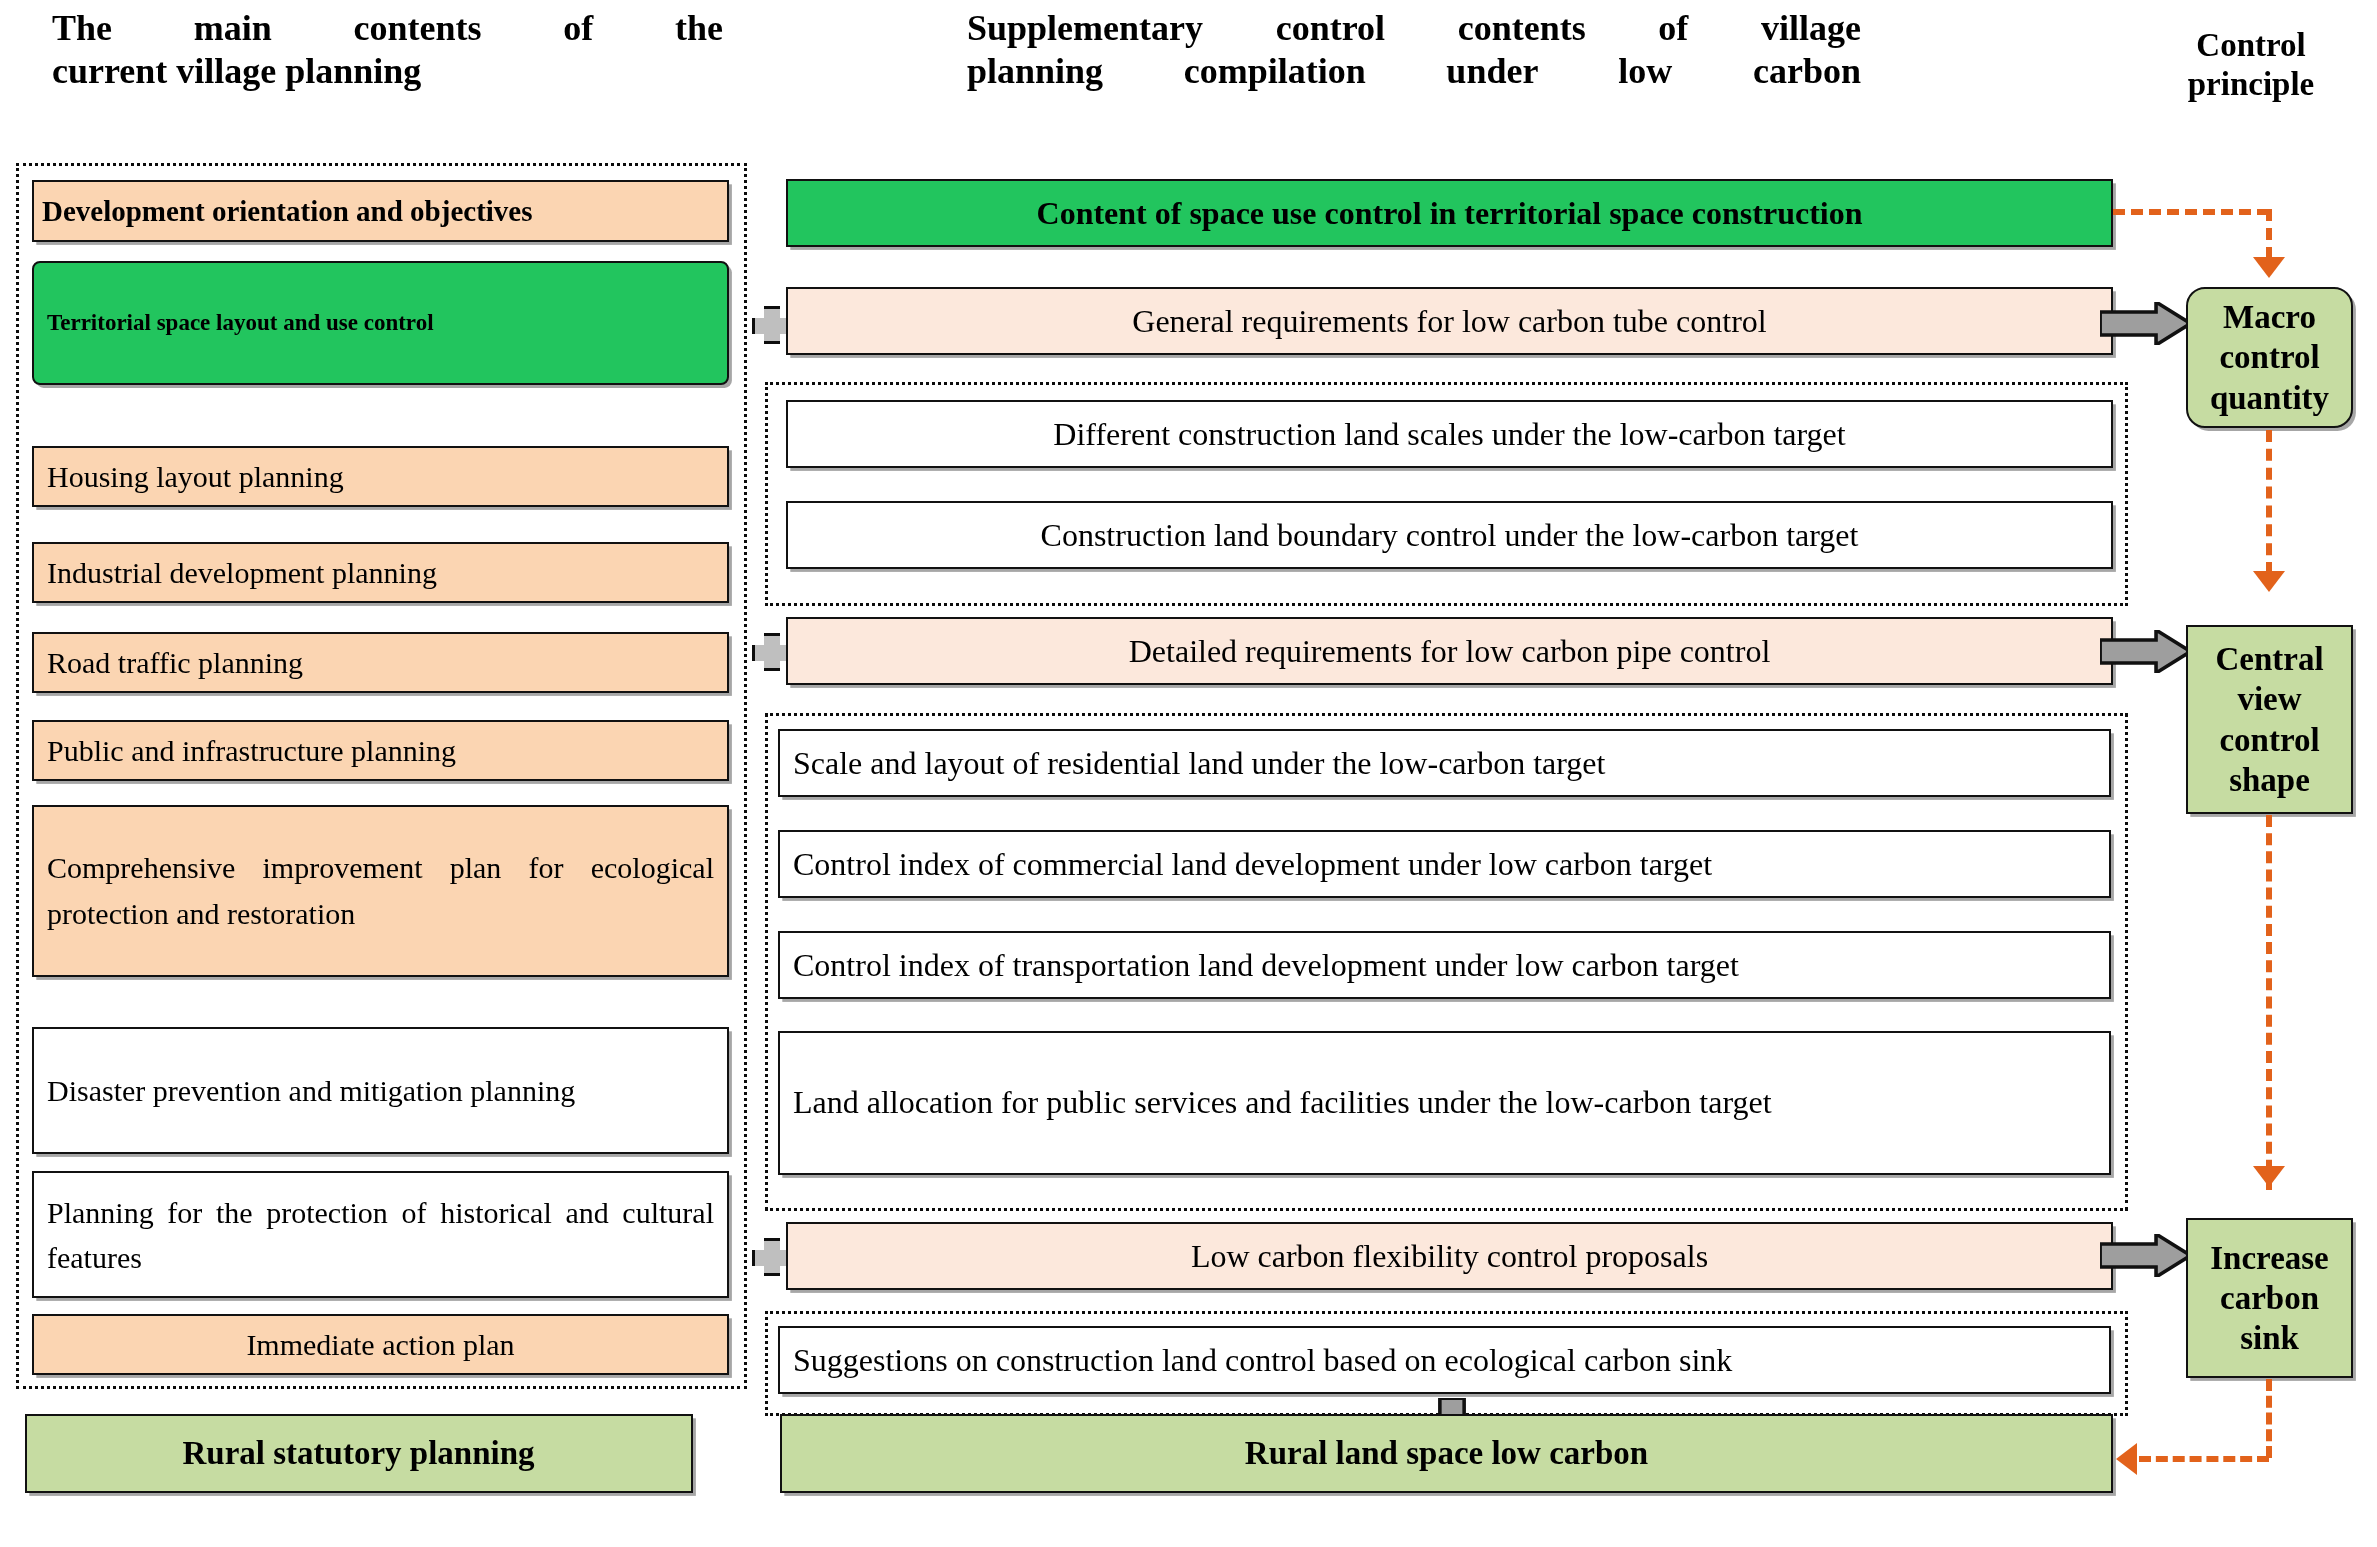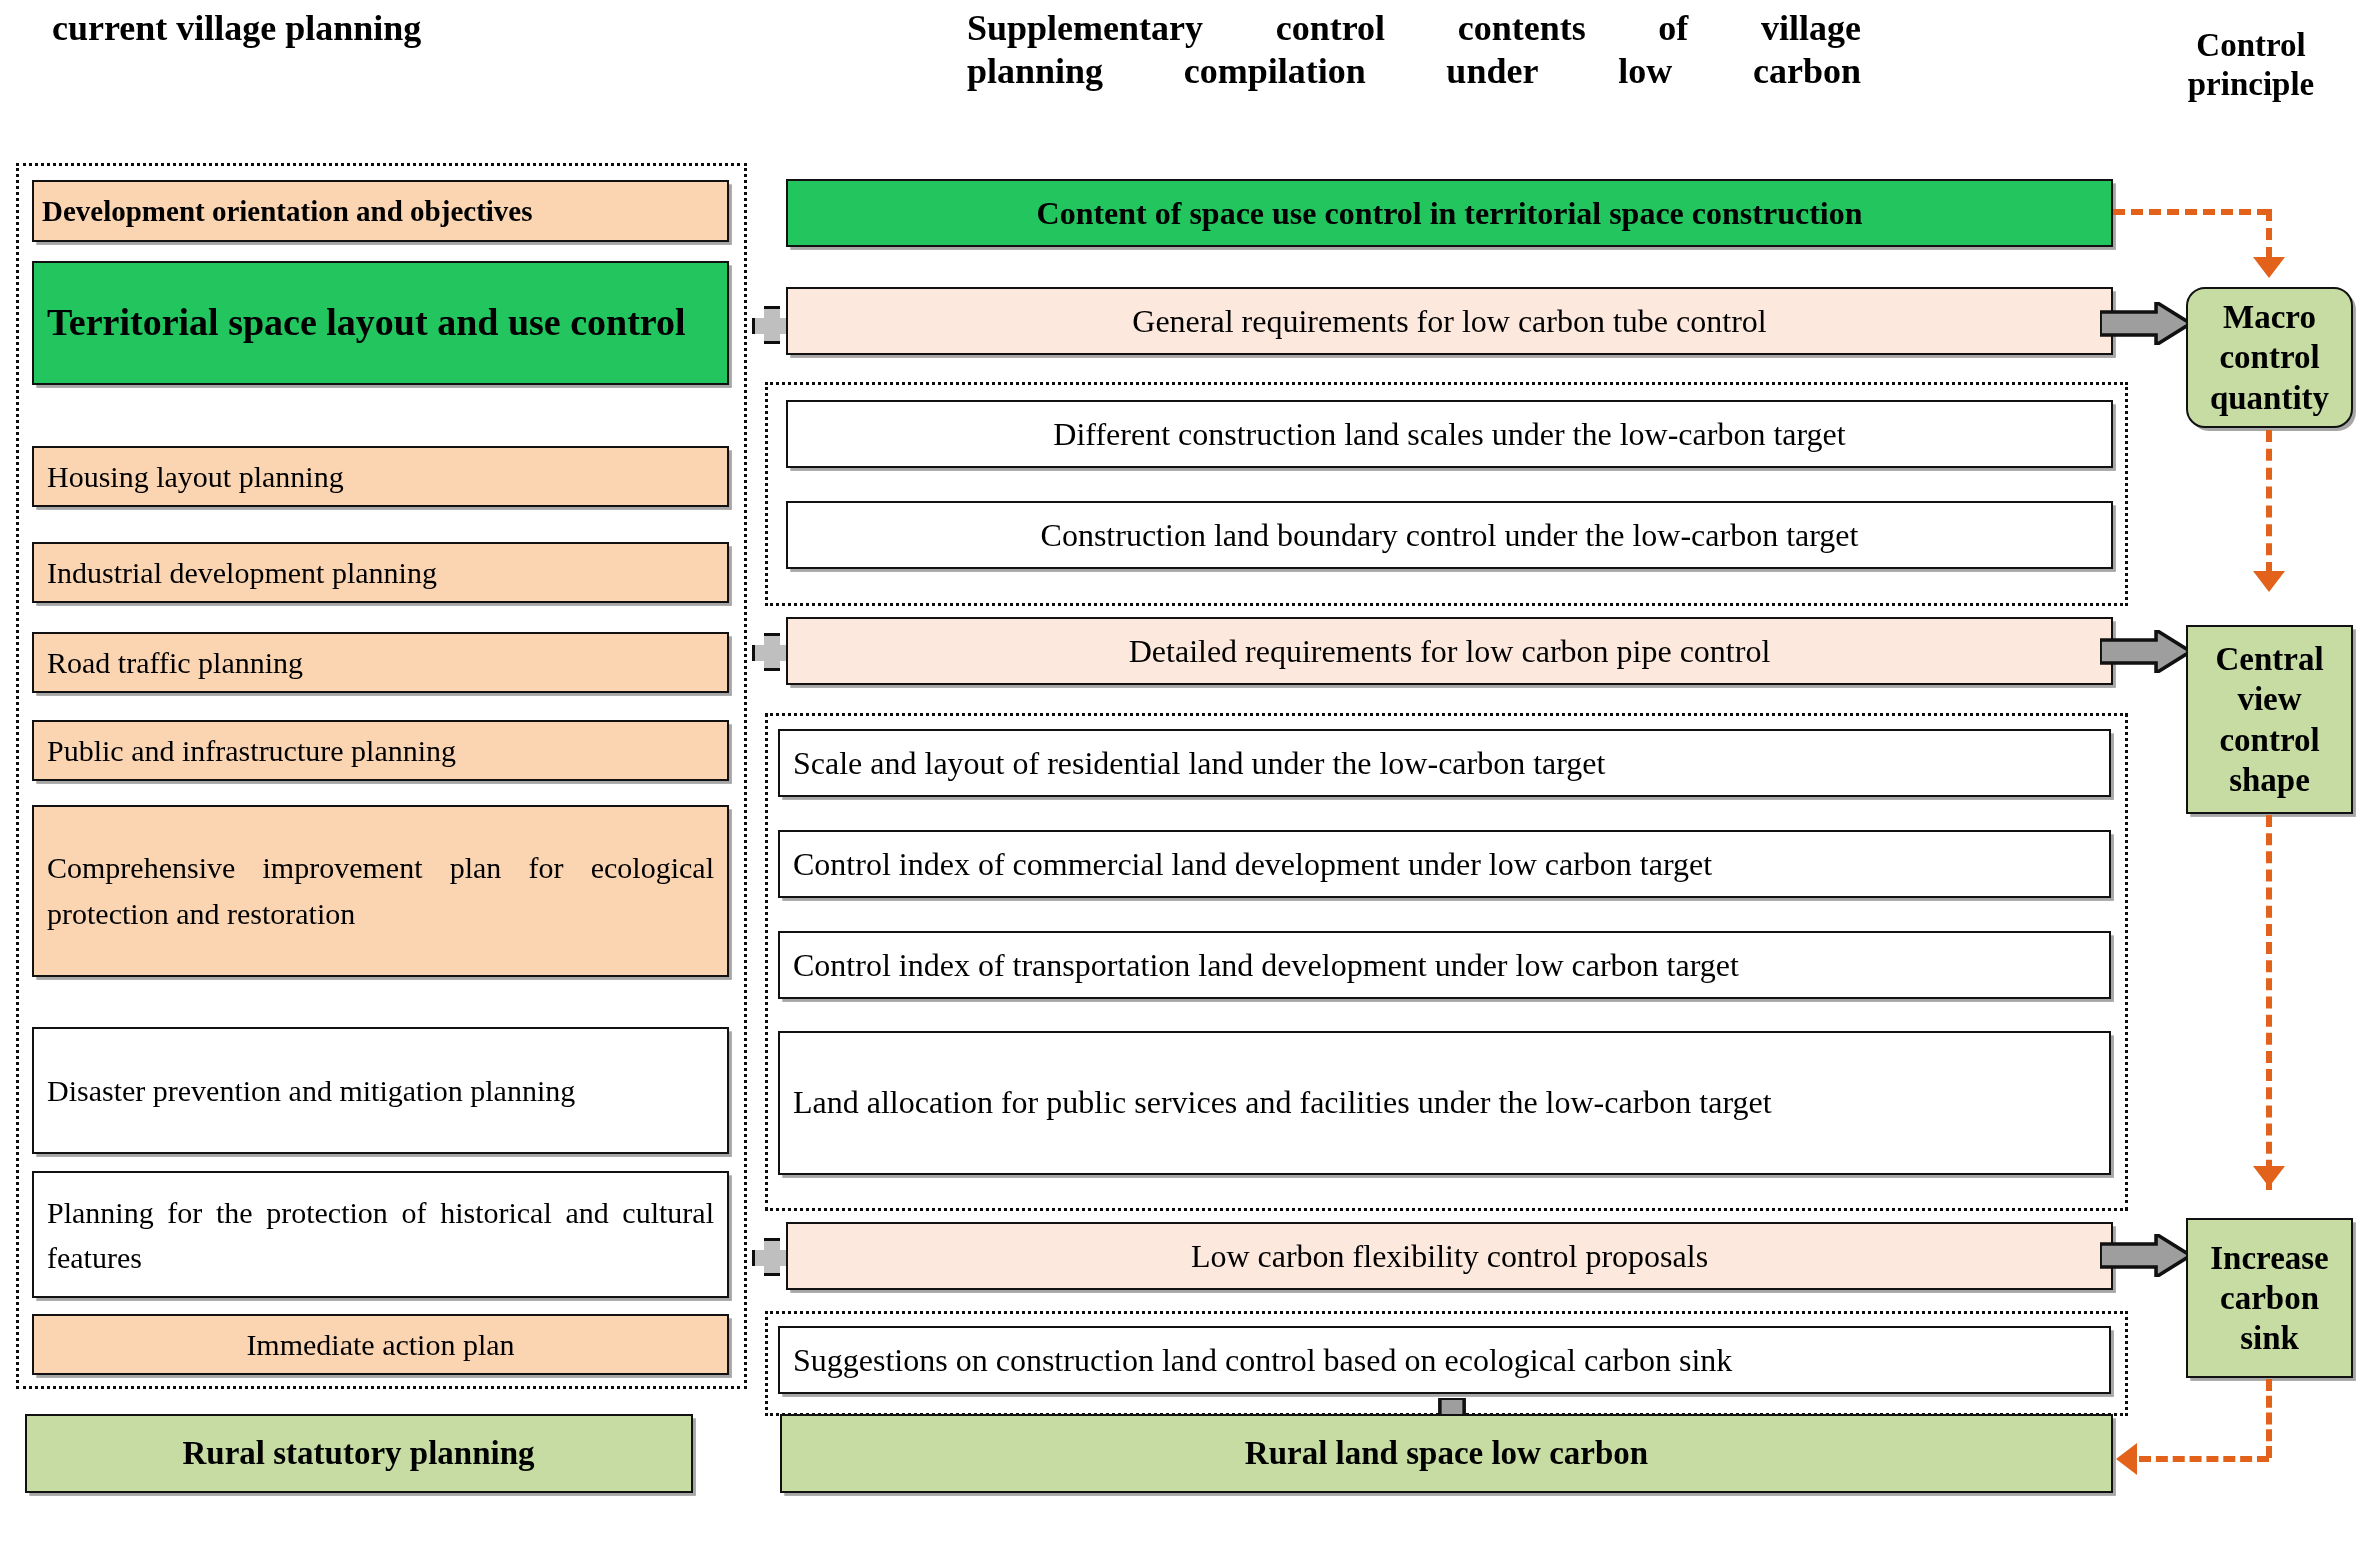--- a/index.html
+++ b/index.html
@@ -57,38 +57,39 @@
   .oseg.h{border-top:6.5px dashed #E2621B;}
   .oseg.v{border-left:6.5px dashed #E2621B;}
   .otri{position:absolute;width:0;height:0;}
   .otri.down{border-left:16px solid transparent;border-right:16px solid transparent;border-top:21.6px solid #E2621B;}
   .otri.left{border-top:16px solid transparent;border-bottom:16px solid transparent;border-right:21.6px solid #E2621B;}
 </style>
 </head>
 <body>
 
 <div class="hdr" id="hdr-left">
+  <span class="jline">The main contents of the</span>
   <span class="jlast">current village planning</span>
 </div>
 <div class="hdr" id="hdr-mid">
   <span class="jline">Supplementary control contents of village</span>
   <span class="jline">planning compilation under low carbon</span>
 </div>
 <div class="hdr" id="hdr-right">
   <span>Control</span>
   <span>principle</span>
 </div>
 
 <div class="dotted" style="left:16px;top:163px;width:731px;height:1226px;"></div>
 
 <div class="box or-lite pad-l b lft" style="left:32px;top:180px;width:697px;height:62px;font-size:29px;padding-left:8px;">
   <span>Development orientation and objectives</span>
 </div>
 
-<div class="box or-dark pad-l b jst" style="left:32px;top:261px;width:697px;height:124px;font-size:38px;line-height:1.45;">
+<div class="box or-dark pad-l b jst" style="left:32px;top:261px;width:697px;height:124px;font-size:23px;line-height:1.45;border-radius:8px;">
   <span>Territorial space layout and use control</span>
 </div>
 
 <div class="box or-lite pad-l lft" style="left:32px;top:446px;width:697px;height:61px;font-size:30px;">
   <span>Housing layout planning</span>
 </div>
 
 <div class="box or-lite pad-l lft" style="left:32px;top:542px;width:697px;height:61px;font-size:30px;">
   <span>Industrial development planning</span>
 </div>

